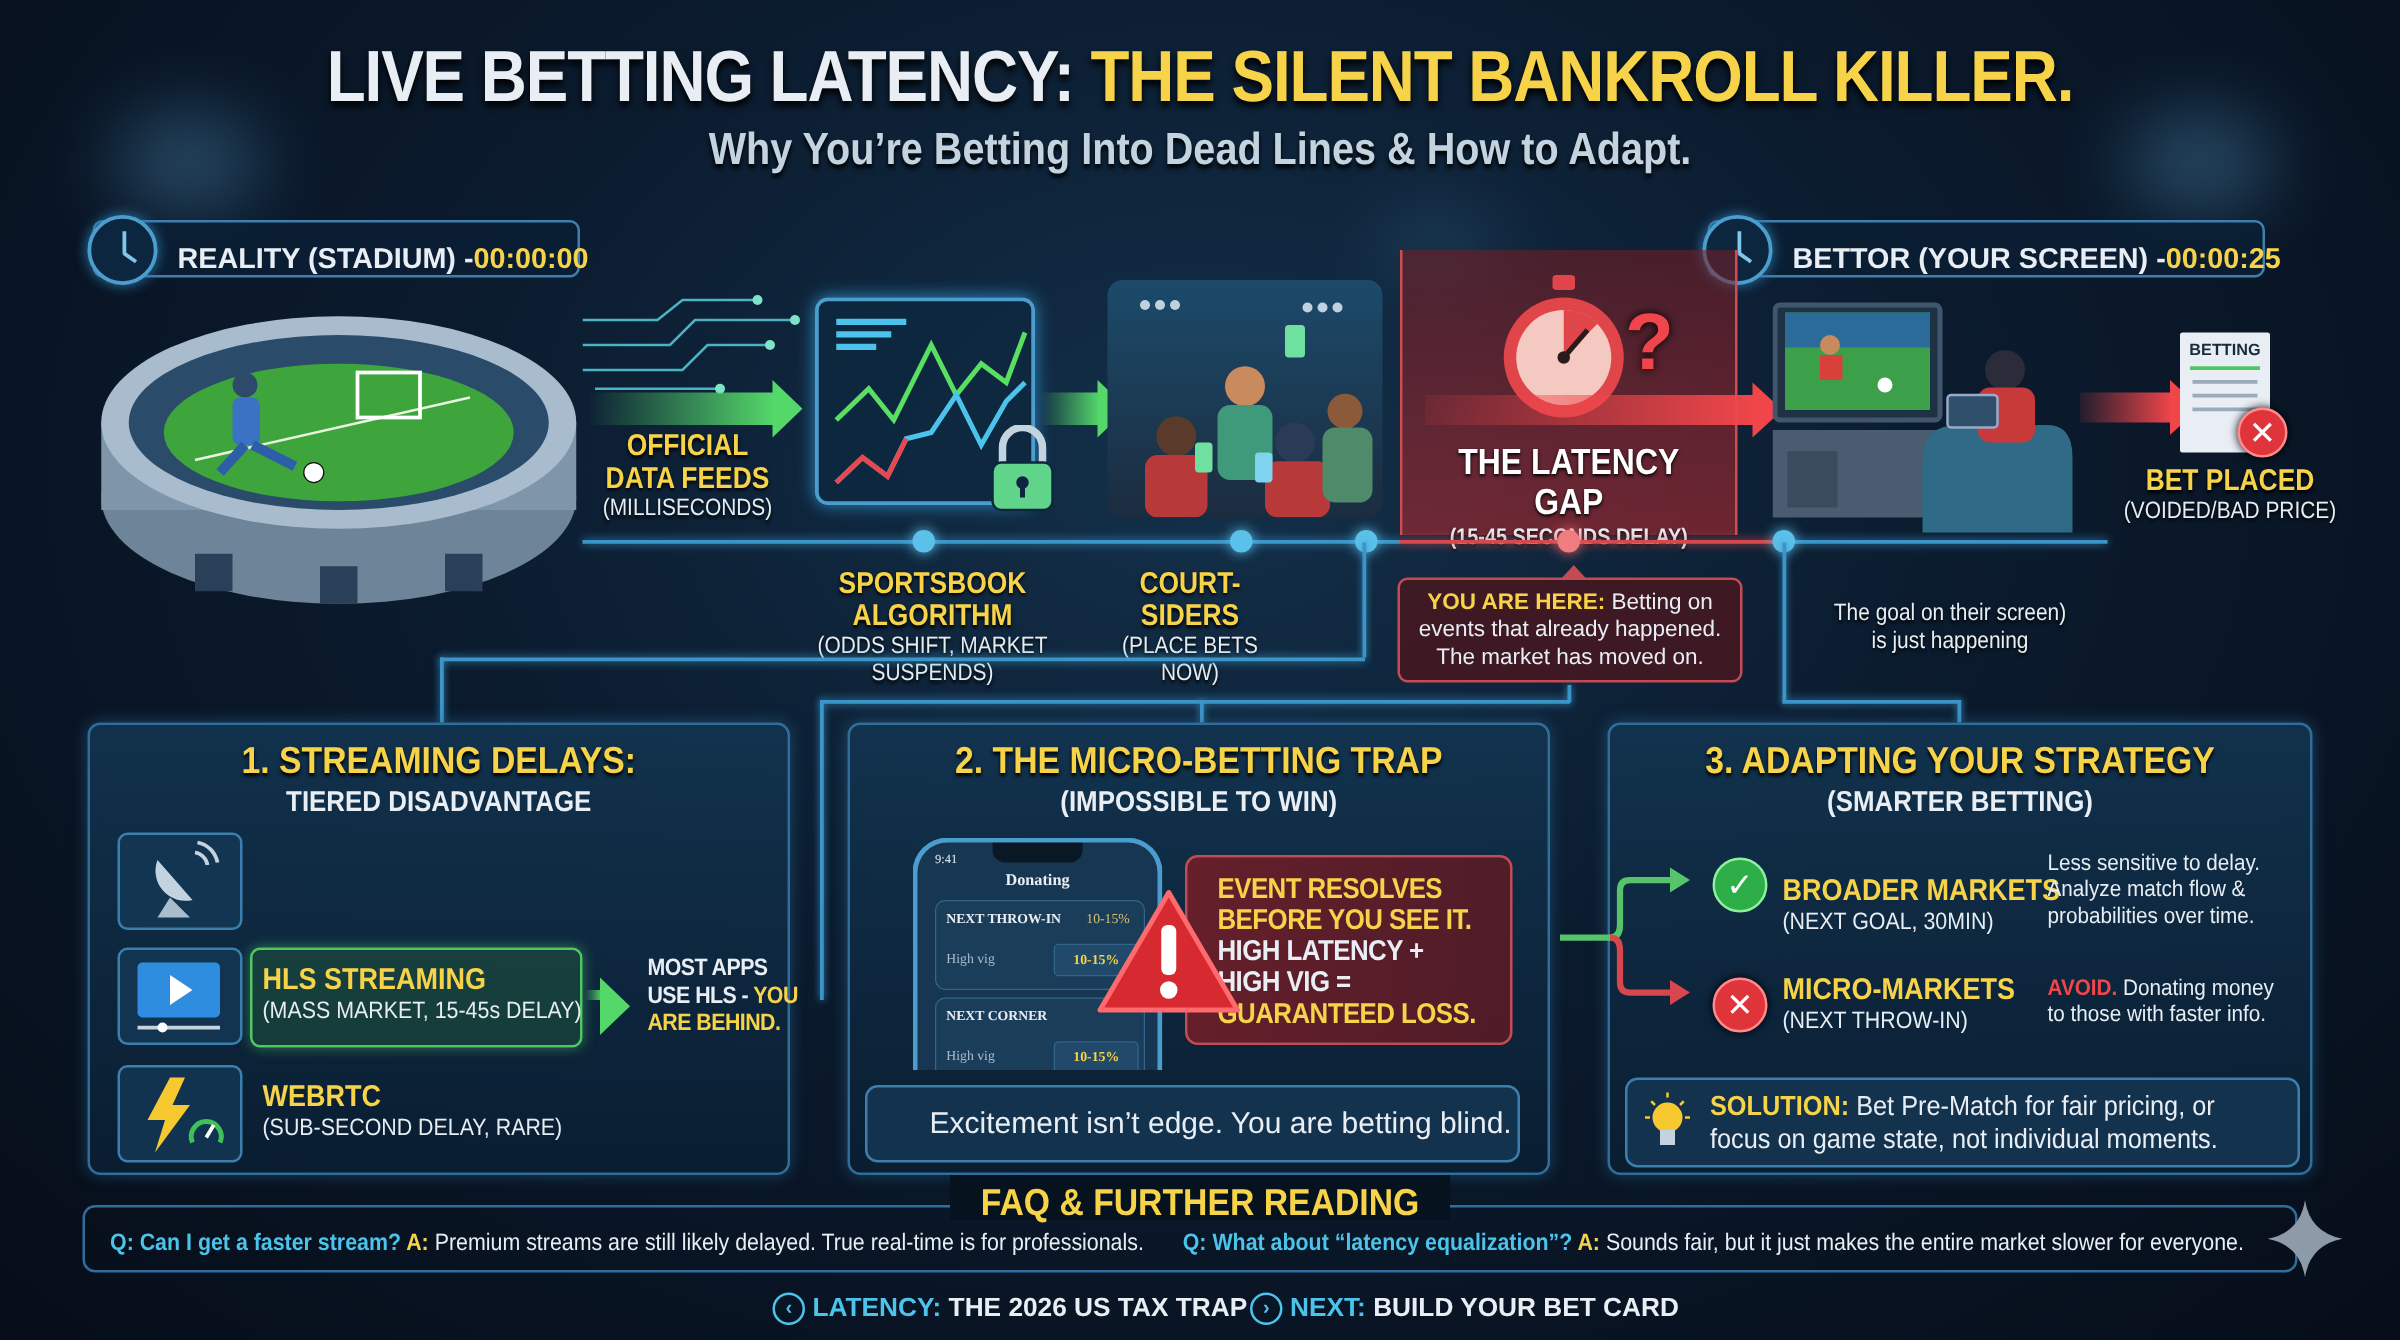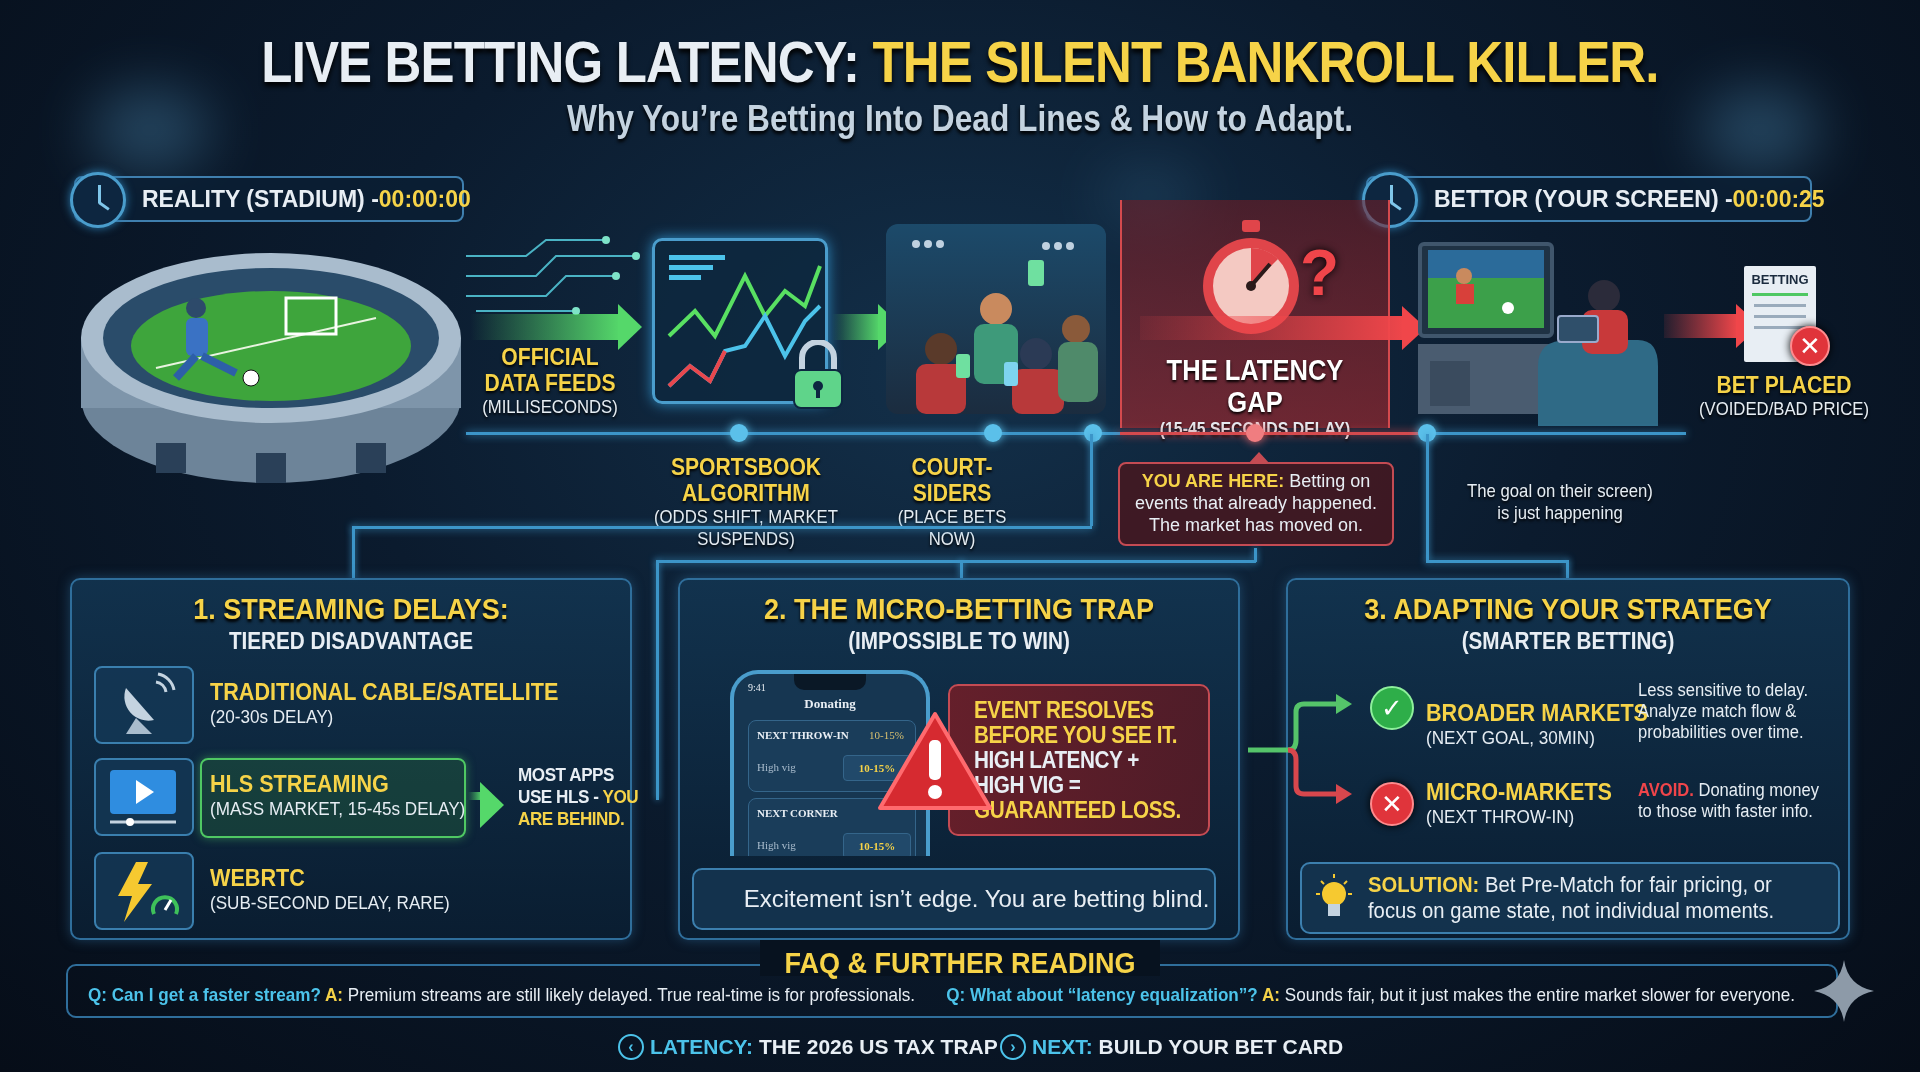--- a/index.html
+++ b/index.html
@@ -17,21 +17,21 @@
   .abs { position: absolute; }
 
   
   .glow { position: absolute; border-radius: 50%; filter: blur(30px); opacity: 0.35; background: #5ea9d8; }
 
   
   .title { position: absolute; top: 28px; left: 0; width: 1920px; text-align: center; font-size: 58px; font-weight: 700; text-shadow: 0 4px 6px #000; letter-spacing: -1px; transform: scaleX(0.88); }
   .subtitle { position: absolute; top: 98px; left: 0; width: 1920px; text-align: center; font-size: 36px; font-weight: 700; color: #c4d3e0; text-shadow: 0 3px 4px #000; transform: scaleX(0.88); }
 
   
-  .badge { position: absolute; height: 46px; border: 2px solid #3f7fae; border-radius: 8px; background: rgba(10,30,52,0.85); display: flex; align-items: center; padding-left: 66px; padding-right: 18px; font-size: 23px; font-weight: 700; white-space: nowrap; }
+  .badge { position: absolute; height: 46px; border: 2px solid #3f7fae; border-radius: 8px; background: rgba(10,30,52,0.85); display: flex; align-items: flex-end; padding-left: 66px; padding-right: 18px; font-size: 23px; font-weight: 700; white-space: nowrap; }
   .badge .clock { position: absolute; left: -6px; top: -6px; width: 56px; height: 56px; border-radius: 50%; border: 3px solid #4a9dcc; background: #0d2640; box-shadow: 0 0 10px #2c7cb0; }
   .badge .clock::before { content: ""; position: absolute; left: 25px; top: 10px; width: 3px; height: 18px; background: #7fc6ea; }
   .badge .clock::after { content: ""; position: absolute; left: 26px; top: 26px; width: 12px; height: 3px; background: #7fc6ea; transform: rotate(35deg); transform-origin: left center; }
 
   
   .hline { position: absolute; height: 3px; background: #3c95c8; box-shadow: 0 0 8px #3c95c8; }
   .vline { position: absolute; width: 3px; background: #3c95c8; box-shadow: 0 0 6px #3c95c8; }
   .dot { position: absolute; width: 18px; height: 18px; border-radius: 50%; background: #5bc0ea; box-shadow: 0 0 10px #5bc0ea; }
   .dot.red { background: #f07d80; box-shadow: 0 0 10px #f06a6e; }
 
@@ -284,24 +284,20 @@
   <div class="panel-sub" style="top:48px;">TIERED DISADVANTAGE</div>
 
   <div class="tier-icon" style="top:86px;">
     <svg width="96" height="74" viewBox="0 0 96 74">
       <path d="M30 20 A24 24 0 0 0 58 52 Z" fill="#c4d3e0"></path>
       <path d="M40 50 L30 66 H56 Z" fill="#a9bccd"></path>
       <path d="M60 14 A12 12 0 0 1 70 24" fill="none" stroke="#c4d3e0" stroke-width="3"></path>
       <path d="M62 6 A20 20 0 0 1 78 22" fill="none" stroke="#c4d3e0" stroke-width="3"></path>
     </svg>
   </div>
-  <div class="tier-text" style="top:98px;">
-    <div class="h">TRADITIONAL CABLE/SATELLITE</div>
-    <div class="s">(20-30s DELAY)</div>
-  </div>
 
   <div class="hls-box"></div>
   <div class="tier-icon" style="top:178px;">
     <svg width="96" height="74" viewBox="0 0 96 74">
       <rect x="14" y="10" width="66" height="44" rx="4" fill="#2f8de0"></rect>
       <path d="M40 20 L58 32 L40 44 Z" fill="#fff"></path>
       <line x1="14" y1="62" x2="80" y2="62" stroke="#c4d3e0" stroke-width="3"></line>
       <circle cx="34" cy="62" r="4" fill="#fff"></circle>
     </svg>
   </div>

